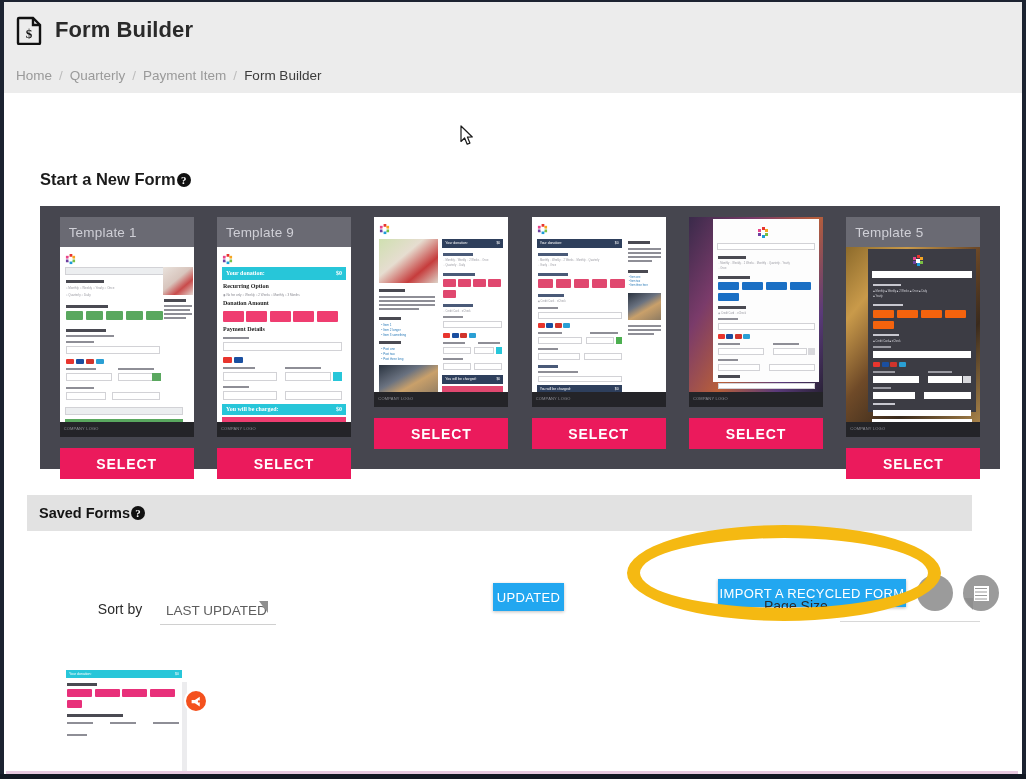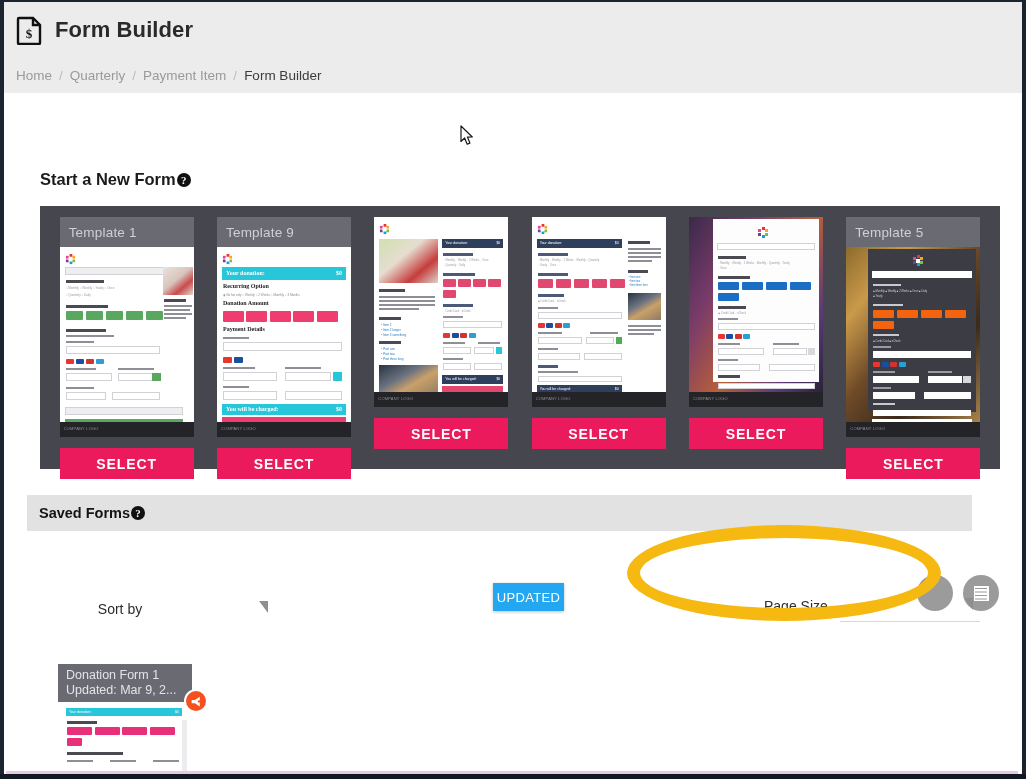--- a/index.html
+++ b/index.html
@@ -801,40 +801,38 @@
     <div id="saved-bar">
       <span id="saved-title">
         <span>Saved Forms</span>
         <span class="help-dot">?</span>
       </span>
     </div>
 
     <div id="controls">
 
       <div id="sortby-label">Sort by</div>
+      <div id="sort-select">LAST UPDATED</div>
       <span class="tri-down" id="sort-tri"></span>
 
       <button id="refresh-btn">UPDATED</button>
 
+      <button id="import-btn">IMPORT A RECYCLED FORM</button>
 
       <button class="circ-btn" id="circ-left"></button>
       <button class="circ-btn" id="circ-right">
         <span class="list-glyph"></span>
       </button>
 
       <div id="pagesize-label">Page Size</div>
       <div id="pagesize-select"></div>
       <span class="tri-down" id="pagesize-tri"></span>
     </div>
 
     <div id="saved-card">
-      <div id="saved-card-head">
-        <span class="saved-line">Donation Form 1</span>
-        <span class="saved-line">Updated: Mar 9, 2...</span>
-      </div>
       <div id="saved-card-thumb">
         <div class="mini">
           <div style="position:absolute;left:8px;top:6px;width:116px;height:8px;background:#27c6d9;color:#fff;font-size:3.5px;padding:2px 3px;">Your donation: <span style="float:right;">$0</span></div>
           <div class="lbl dk" style="left:9px;top:19px;width:30px;"></div>
           <div class="pillrow" style="left:9px;top:25px;gap:2.5px;">
             <div class="pill" style="background:#e8307a;width:25px;height:8px;"></div>
             <div class="pill" style="background:#e8307a;width:25px;height:8px;"></div>
             <div class="pill" style="background:#e8307a;width:25px;height:8px;"></div>
             <div class="pill" style="background:#e8307a;width:25px;height:8px;"></div>
           </div>

